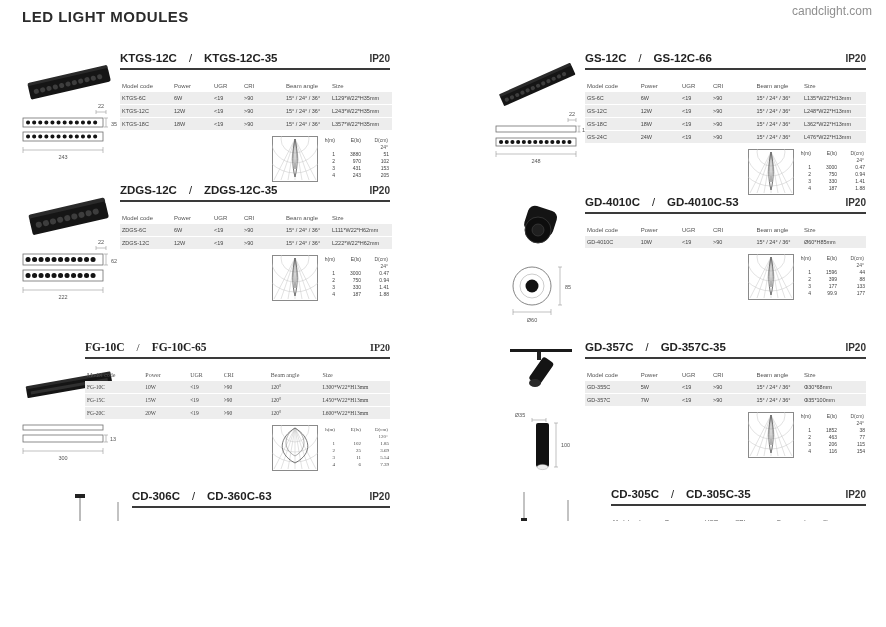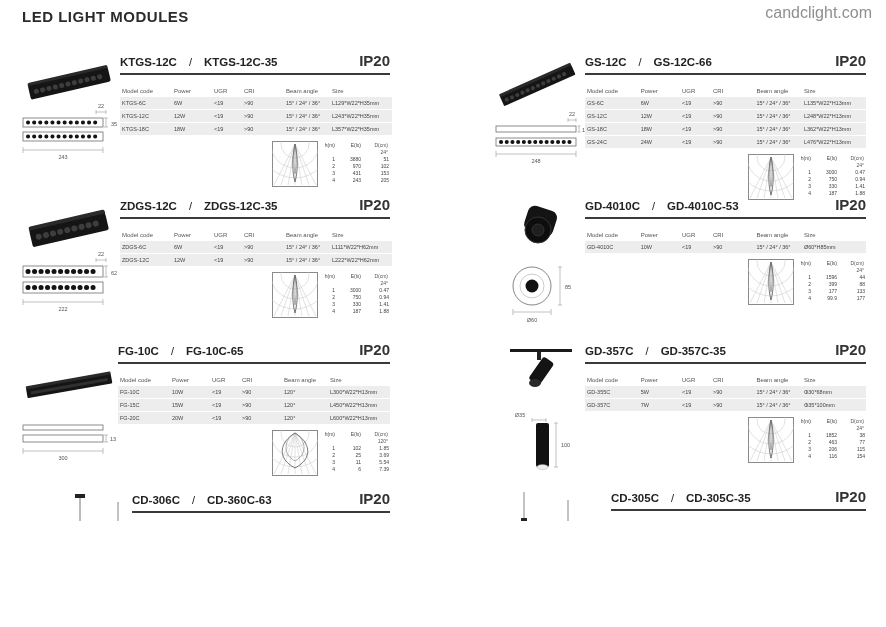--- a/index.html
+++ b/index.html
@@ -1,27 +1,27 @@
 <!DOCTYPE html>
 <html><head>
 <meta charset="utf-8">
 <style>
   html,body{margin:0;padding:0;background:#fff;}
   .page{position:relative;width:886px;height:521px;background:#ffffff;overflow:hidden;
         font-family:"Liberation Sans",sans-serif;color:#333;}
   .hdr-title{position:absolute;left:22px;top:8px;font-size:15px;font-weight:bold;
              letter-spacing:.5px;color:#2b2b2b;}
-  .site{position:absolute;right:14px;top:4px;font-size:16px;color:#8f8f8f;}
+  .site{position:absolute;right:14px;top:4px;font-size:12px;color:#8f8f8f;}
   .section{position:absolute;}
   .figure{position:absolute;left:0;top:4px;}
   .content{position:relative;}
   .trow{display:flex;align-items:baseline;border-bottom:2px solid #3a3a3a;padding-bottom:4px;}
   .m1{font-size:11.5px;font-weight:bold;color:#222;}
   .slash{margin:0 12px;font-size:11px;color:#222;}
-  .ip{margin-left:auto;font-size:15px;font-weight:bold;color:#333;}
+  .ip{margin-left:auto;font-size:10px;font-weight:bold;color:#333;}
   table.spec{border-collapse:collapse;margin-top:9px;width:100%;table-layout:fixed;}
   .spec th{font-size:6px;font-weight:normal;color:#555;text-align:left;padding:4px 2px 3px 2px;
            white-space:nowrap;overflow:hidden;}
   .spec td{font-size:5.5px;color:#444;background:#ededed;padding:3px 2px;border-bottom:1px solid #fff;
            white-space:nowrap;overflow:hidden;}
   .ph-block{display:flex;justify-content:flex-end;gap:5px;margin-top:5px;}
   .cone{background:#fff;}
   .ph-table{display:grid;grid-template-columns:13px 26px 28px;font-size:5px;color:#444;
             line-height:7px;align-content:start;padding-top:1px;}
   .ph-table span{text-align:right;padding-right:1px;}
@@ -146,21 +146,21 @@
             <span>431</span>
             <span>153</span>
           <span>4</span>
             <span>243</span>
             <span>205</span>
         </div>
       </div>
     </div>
   </div>
 
-  <div class="section" style="left:18px;top:196px;width:372px;">
+  <div class="section" style="left:18px;top:184px;width:372px;">
     <div class="figure">
       <svg width="102" height="118" viewBox="0 0 102 118">
         <g transform="rotate(-13 50 30)">
           <rect x="12" y="18" width="78" height="6" rx="2" fill="#2a2a2a"></rect>
           <rect x="12" y="22" width="78" height="17" rx="2" fill="#151515"></rect>
           <line x1="20" y1="30" x2="84" y2="30" stroke="#3d3d3d" stroke-width="6" stroke-dasharray="0.1 7.2" stroke-linecap="round"></line>
         </g>
         <path class="dln" d="M78 58 v4 M88 58 v4 M78 60 h10"></path>
         <text class="dim" x="83" y="56" text-anchor="middle">22</text>
         <rect class="oln" x="5" y="66" width="80" height="11"></rect>
@@ -269,21 +269,21 @@
           <line x1="12" y1="41.5" x2="90" y2="41.5" stroke="#303030" stroke-width="3"></line>
         </g>
         <rect class="oln" x="5" y="80" width="80" height="5"></rect>
         <rect class="oln" x="5" y="90" width="80" height="7"></rect>
         <path class="dln" d="M88 90 v7 M86 90 h4 M86 97 h4"></path>
         <text class="dim" x="92" y="96">13</text>
         <path class="dln" d="M5 106 h80 M5 103 v6 M85 103 v6"></path>
         <text class="dim" x="45" y="115" text-anchor="middle">300</text>
       </svg>
     </div>
-    <div class="content" style="margin-left:100px;">
+    <div class="content" style="margin-left:67px;font-family:Liberation Serif, serif;">
       <div class="trow">
         <span class="m1">FG-10C</span>
         <span class="slash">/</span>
         <span class="m1">FG-10C-65</span>
         <span class="ip">IP20</span>
       </div>
       <table class="spec">
         <colgroup>
             <col style="width:52px">
             <col style="width:40px">

